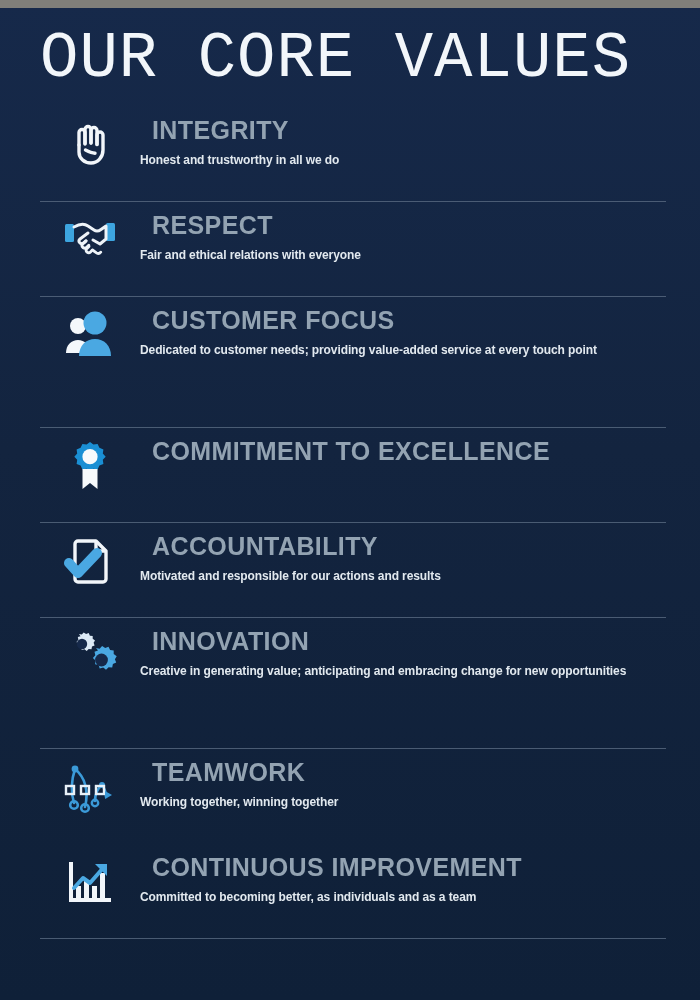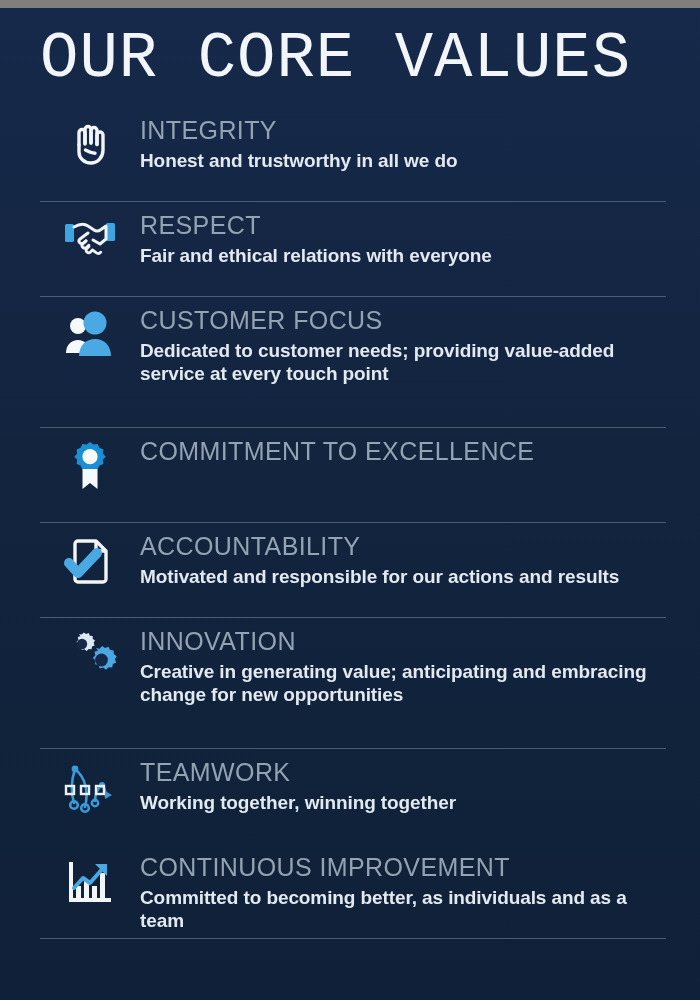--- a/index.html
+++ b/index.html
@@ -76,26 +76,26 @@
   .text-cell {
     flex: 1;
     padding-top: 8px;
     padding-bottom: 10px;
   }
   .value-title {
     color: #93a3b2;
     font-size: 25px;
     line-height: 31px;
     letter-spacing: 0.4px;
-    font-weight: 400;
-    margin: 0 0 3px 0;
+    font-weight: 700;
+    margin: 0 0 3px 12px;
   }
   .value-desc {
     color: #e2e9ef;
-    font-size: 19px;
+    font-size: 12px;
     line-height: 23px;
     font-weight: 600;
     letter-spacing: -0.1px;
     margin: 0;
     max-width: 520px;
   }
   .row-h1 { height: 95px; }
   .row-h2 { height: 131px; }
   svg { display: block; }
 </style>

